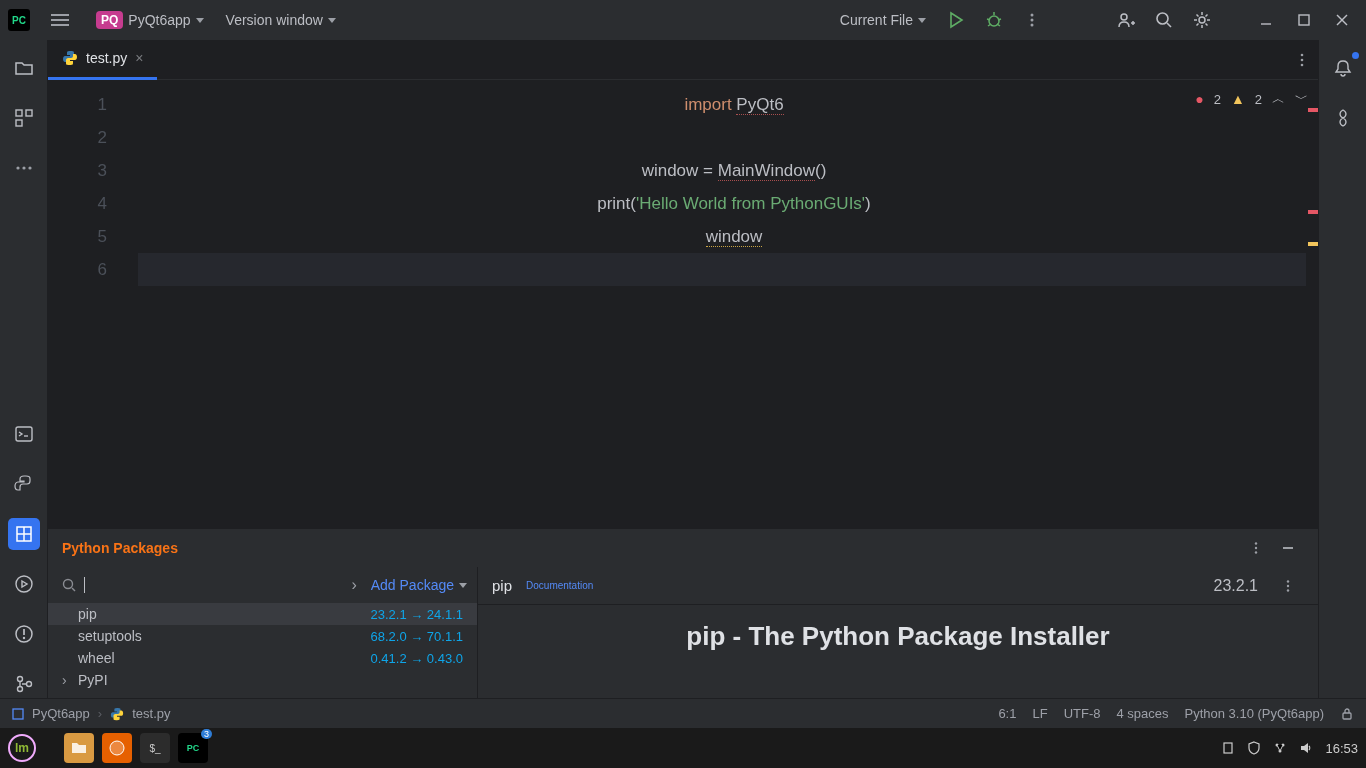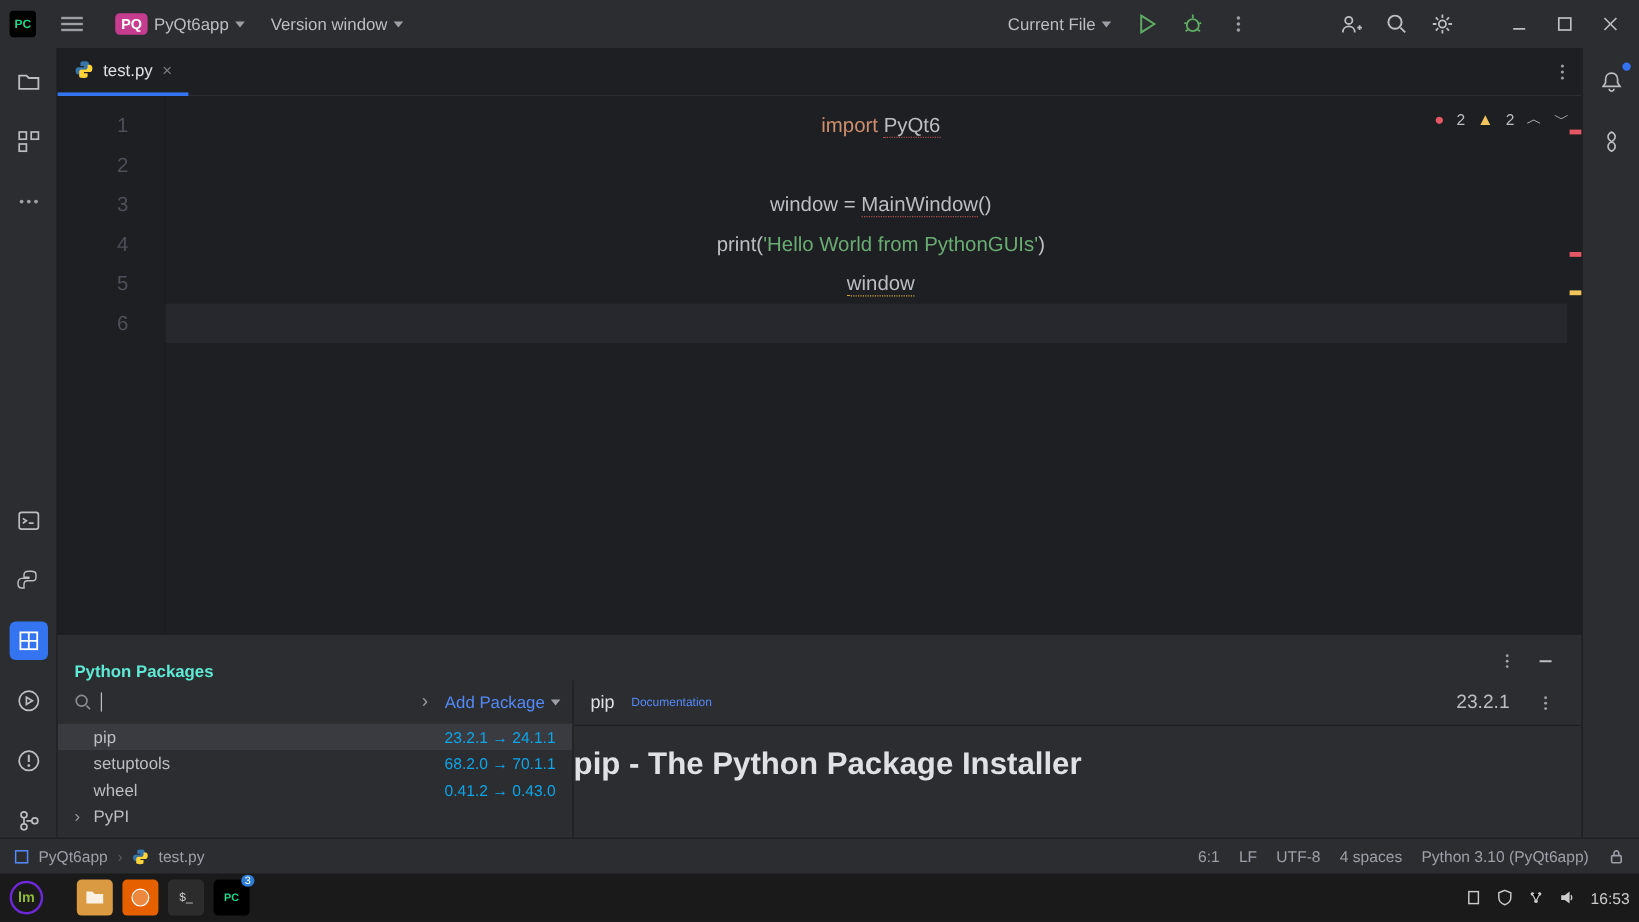--- a/index.html
+++ b/index.html
@@ -40,49 +40,49 @@
 .ref { color:#bcbec4; border-bottom:1px dotted #a94f4f;}
 .ref2 { color:#bcbec4; border-bottom:1px dotted #c9a544;}
 .fn { color:#bcbec4; }
 .ed-top-right { position:absolute; top:10px; right:10px; display:flex; align-items:center; gap:10px; font-size:13px; color:#bcbec4;}
 .err-dot { color:#e55765; font-size:14px;}
 .warn-tri { color:#f2c55c; font-size:14px;}
 .ed-markers { position:absolute; right:0; top:0; width:12px; height:100%;}
 .marker { position:absolute; right:0; width:10px; height:4px;}
 
 .pkg-panel { height:200px; background:#2b2d30; border-top:1px solid #1e1f22; display:flex; flex-direction:column;}
-.pkg-head { height:38px; display:flex; align-items:flex-end; padding:0 14px; font-size:14px; font-weight:600; color:#5eead4;}
+.pkg-head { height:38px; display:flex; align-items:center; padding:0 14px; font-size:14px; font-weight:600; color:#f97316;}
 .pkg-head .flex { flex:1; }
 .pkg-body { flex:1; display:flex; overflow:hidden;}
 .pkg-left { width:430px; border-right:1px solid #1e1f22; display:flex; flex-direction:column;}
 .pkg-search-row { height:36px; display:flex; align-items:center; padding:0 10px; gap:14px;}
 .pkg-search { flex:1; display:flex; align-items:center; gap:8px; color:#6f737a; font-size:14px; padding-left:4px;}
 .pkg-search .cursor { width:1px; height:16px; background:#bcbec4; display:inline-block;}
 .add-pkg { color:#548af7; font-size:14px; cursor:pointer; display:flex; align-items:center; gap:5px;}
 .pkg-tree { flex:1; overflow:auto; font-size:14px;}
 .tree-row { display:flex; align-items:center; padding:3px 14px; cursor:pointer; justify-content:space-between;}
 .tree-row.sel { background:#393b40;}
 .tree-row .chv { display:inline-block; width:12px; color:#9c9fa6; margin-right:4px;}
 .tree-row .ver { color:#0ea5e9; font-size:13px;}
 .pkg-right { flex:1; display:flex; flex-direction:column;}
 .pkg-right-top { height:38px; display:flex; align-items:center; padding:0 14px; gap:14px; border-bottom:1px solid #1e1f22;}
 .pkg-right-top .pname { font-size:15px; color:#dfe1e5;}
 .pkg-right-top .doc { color:#548af7; font-size:10px; cursor:pointer;}
 .pkg-right-top .flex { flex:1; }
-.pkg-desc { flex:1; display:flex; align-items:flex-start; padding-top:16px;}
+.pkg-desc { flex:1; display:flex; align-items:flex-start; justify-content:center; padding-top:16px;}
 .pkg-desc h1 { color:#dfe1e5; font-size:26px; font-weight:700;}
 
 .statusbar { position:absolute; left:0; right:0; bottom:40px; height:30px; background:#2b2d30; display:flex; align-items:center; padding:0 12px; font-size:13px; color:#9da0a8; gap:16px; border-top:1px solid #1e1f22;}
 .bc { display:flex; align-items:center; gap:8px;}
 .bc-sep { color:#5a5d63;}
 .statusbar .flex { flex:1; }
 .lock { color:#9da0a8; }
 
 .taskbar { position:absolute; left:0; right:0; bottom:0; height:40px; background:#1a1a1a; display:flex; align-items:center; padding:0 8px; gap:8px;}
-.taskbar .start { width:28px; height:28px; border-radius:50%; border:2px solid #6d28d9; display:flex; align-items:center; justify-content:center; color:#8fb935; font-size:12px; font-weight:bold; cursor:pointer;}
+.taskbar .start { width:28px; height:28px; border-radius:50%; border:2px solid #f0abfc; display:flex; align-items:center; justify-content:center; color:#8fb935; font-size:12px; font-weight:bold; cursor:pointer;}
 .tbk { width:30px; height:30px; border-radius:4px; display:flex; align-items:center; justify-content:center; cursor:pointer;}
 .tbk.files { background:#d99a42;}
 .tbk.ff { background:#e66000;}
 .tbk.term { background:#2c2c2c; color:#ccc; font-size:10px;}
 .tbk.pc { background:#000; position:relative;}
 .taskbar .flex { flex:1; }
 .tray { display:flex; align-items:center; gap:12px; color:#ccc; font-size:13px;}
 </style>
 </head>
 <body>

